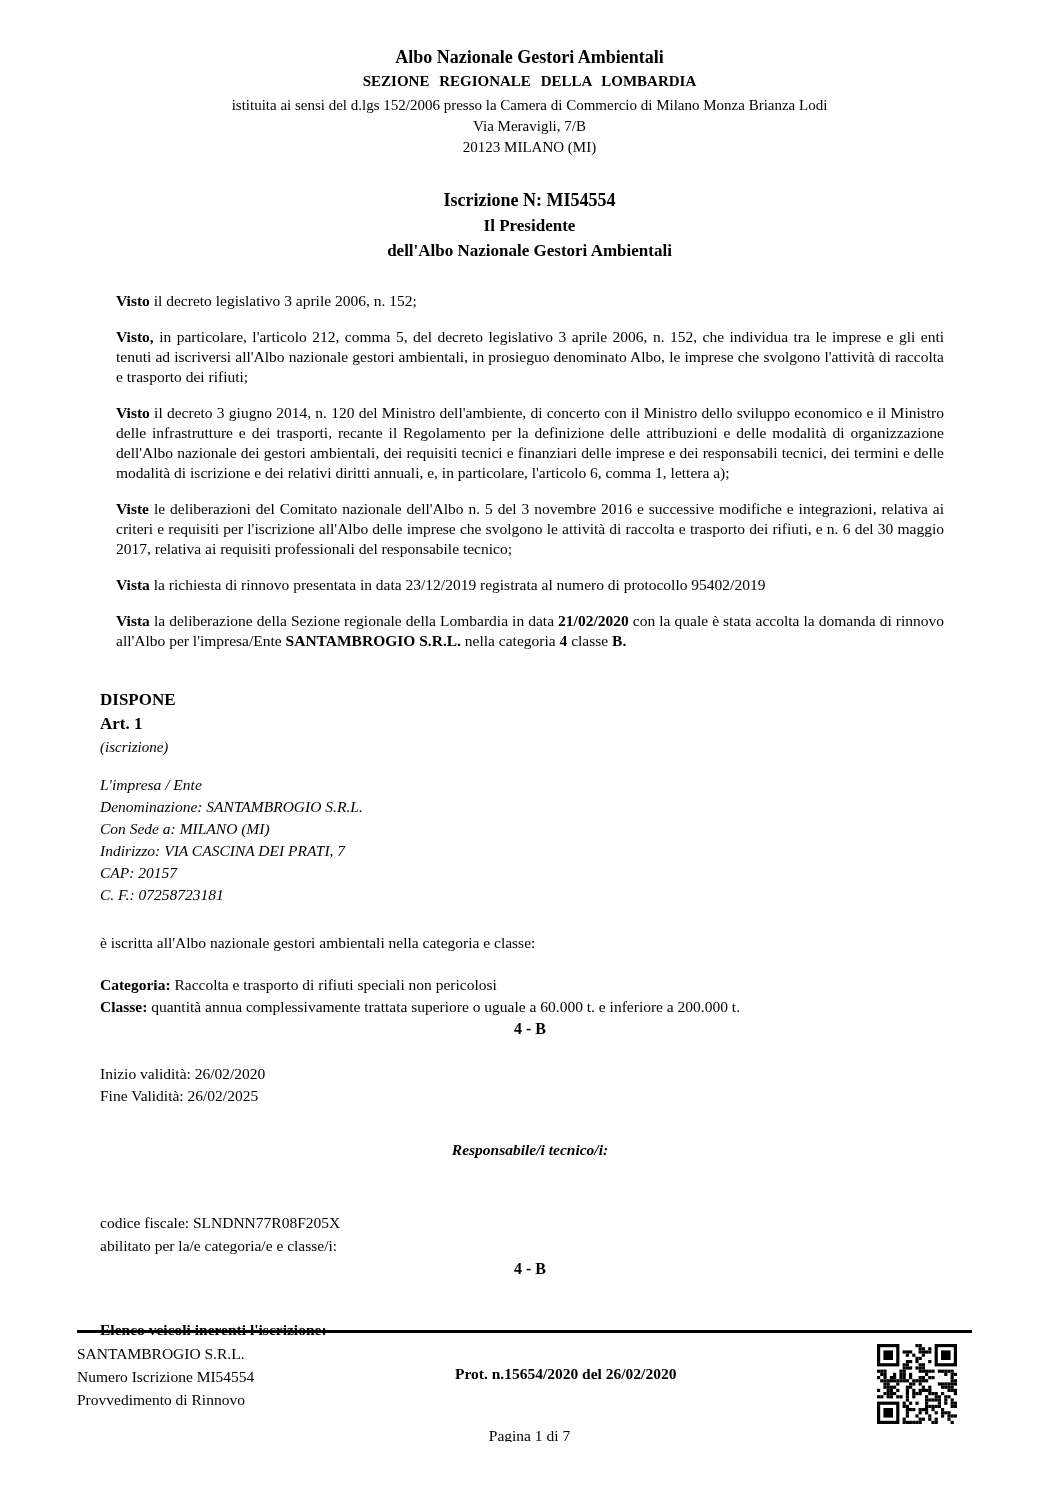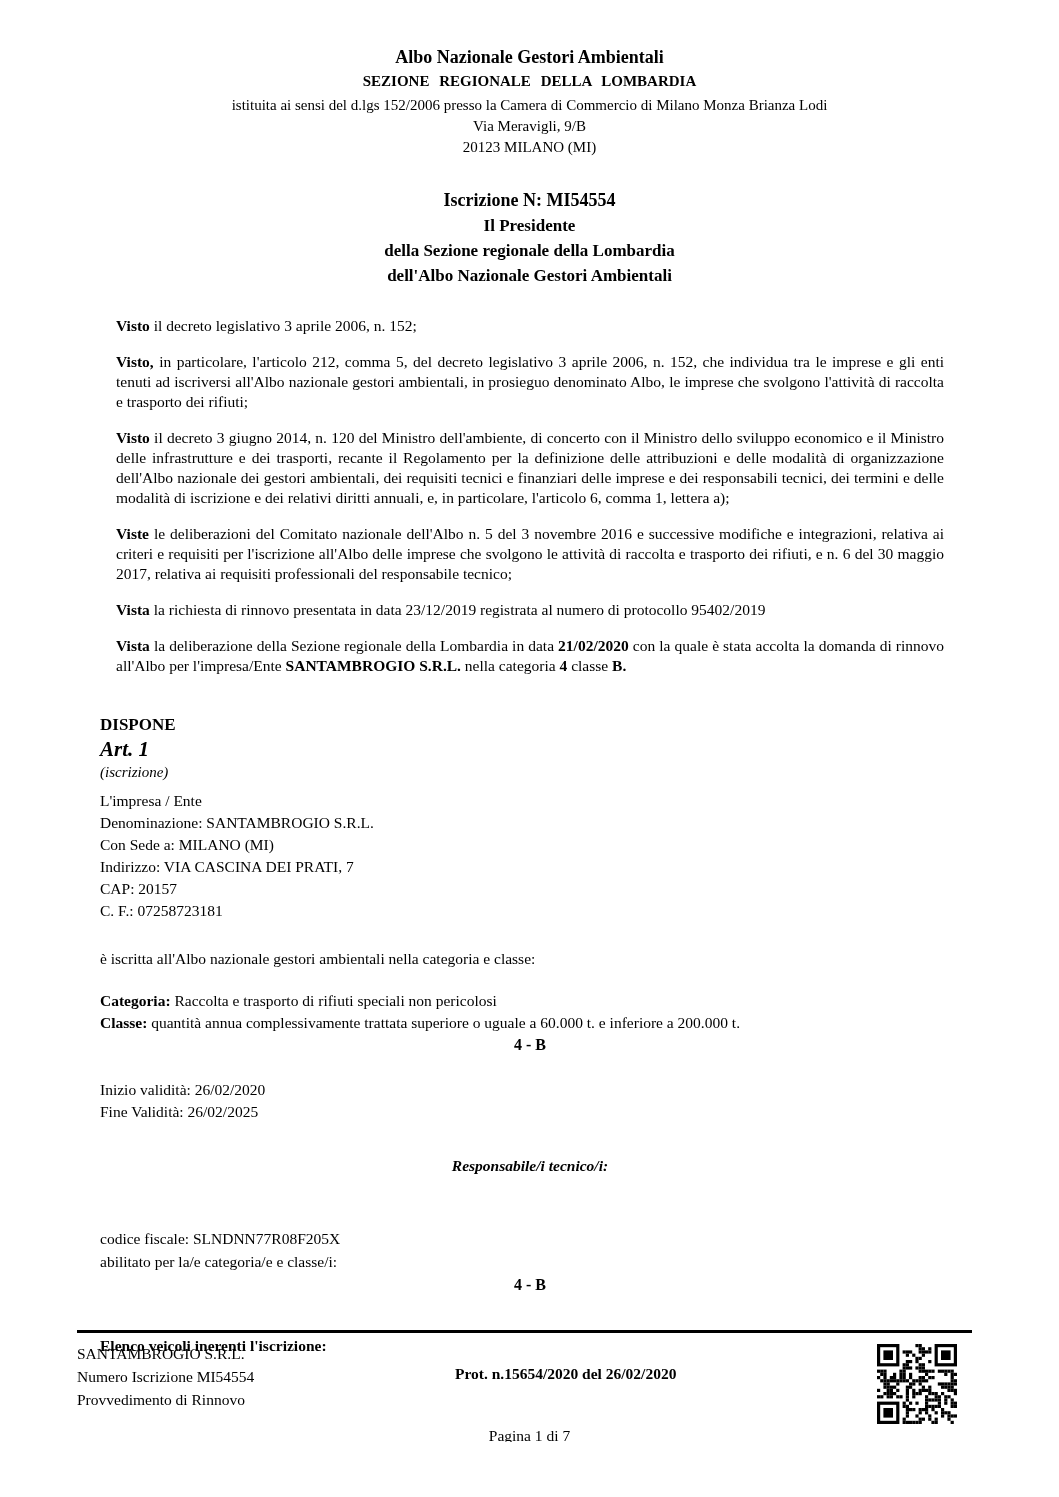--- a/index.html
+++ b/index.html
@@ -21,24 +21,24 @@
   .reg-number{font-size:18px;font-weight:bold;line-height:25px;}
   .issuer-line{font-size:17px;font-weight:bold;line-height:25px;}
   
   .content{margin:28px 99px 0 100px;}
   .para{font-size:15.5px;line-height:20px;text-align:justify;margin:16px;}
   .para b{font-weight:bold;}
   .resolution{margin-top:5px;}
   
   .dispone{margin-top:38px;}
   .dispone-heading{font-size:17px;font-weight:bold;line-height:22px;}
-  .dispone-article{font-size:21px;font-weight:bold;line-height:26px;font-style:italic;}
+  .dispone-article{font-size:17px;font-weight:bold;line-height:26px;}
   .dispone-note{font-size:15px;font-style:italic;line-height:20px;}
   
-  .company-block{margin-top:8px;}
+  .company-block{margin-top:17px;font-style:italic;}
   .info-line{font-size:15.5px;line-height:22px;}
   .intro-line{margin-top:27px;font-size:15.5px;line-height:20px;}
   .cat-block{margin-top:21px;}
   .label-line{font-size:15.5px;line-height:22px;}
   .label-line b{font-weight:bold;}
   .class-code{font-size:16px;font-weight:bold;text-align:center;line-height:22px;}
   .validity-block{margin-top:23px;}
   .rt-heading{margin-top:32px;text-align:center;font-size:15.5px;font-weight:bold;font-style:italic;line-height:22px;}
   .rt-block{margin-top:50px;}
   .rt-line{font-size:15.5px;line-height:23px;}
@@ -60,26 +60,25 @@
 </style>
 </head>
 <body>
 
 <div class="page">
 
   <div class="header">
     <div class="org-title">Albo Nazionale Gestori Ambientali</div>
     <div class="org-subtitle">SEZIONE REGIONALE DELLA LOMBARDIA</div>
     <div class="established">istituita ai sensi del d.lgs 152/2006 presso la Camera di Commercio di Milano Monza Brianza Lodi</div>
-    <div class="addr-line">Via Meravigli, 9/B</div>
+    <div class="addr-line">Via Meravigli, 7/B</div>
     <div class="addr-line">20123 MILANO (MI)</div>
     <div class="reg-block">
       <div class="reg-number">Iscrizione N: MI54554</div>
       <div class="issuer-line">Il Presidente</div>
-      <div class="issuer-line">della Sezione regionale della Lombardia</div>
       <div class="issuer-line">dell'Albo Nazionale Gestori Ambientali</div>
     </div>
   </div>
 
   <div class="content">
 
     <p class="para"><b>Visto</b><span> il decreto legislativo 3 aprile 2006, n. 152;</span></p>
     <p class="para"><b>Visto,</b><span> in particolare, l'articolo 212, comma 5, del decreto legislativo 3 aprile 2006, n. 152, che individua tra le imprese e gli enti tenuti ad iscriversi all'Albo nazionale gestori ambientali, in prosieguo denominato Albo, le imprese che svolgono l'attività di raccolta e trasporto dei rifiuti;</span></p>
     <p class="para"><b>Visto</b><span> il decreto 3 giugno 2014, n. 120 del Ministro dell'ambiente, di concerto con il Ministro dello sviluppo economico e il Ministro delle infrastrutture e dei trasporti,  recante il Regolamento per la definizione delle attribuzioni e delle modalità di organizzazione dell'Albo nazionale dei gestori ambientali, dei requisiti tecnici e finanziari delle imprese e dei responsabili tecnici, dei termini e delle modalità di iscrizione e dei relativi diritti annuali, e, in particolare, l'articolo 6, comma 1, lettera a);</span></p>
     <p class="para"><b>Viste</b><span> le deliberazioni del Comitato nazionale dell'Albo n. 5 del 3 novembre 2016 e successive modifiche e integrazioni, relativa ai criteri e requisiti per l'iscrizione all'Albo delle imprese che svolgono le attività di raccolta e trasporto dei rifiuti, e n. 6 del 30 maggio 2017, relativa ai requisiti professionali del responsabile tecnico;</span></p>

